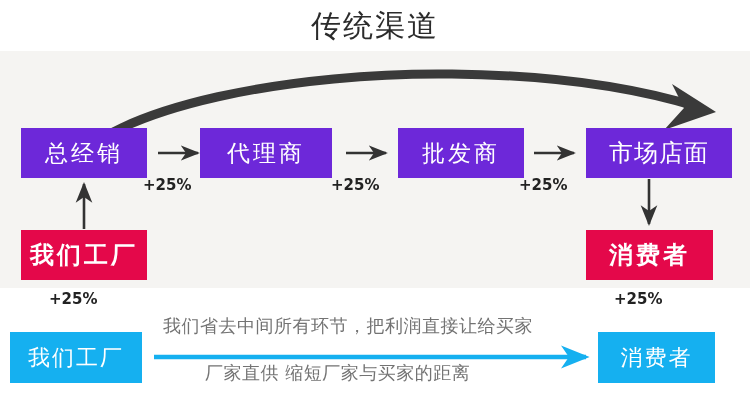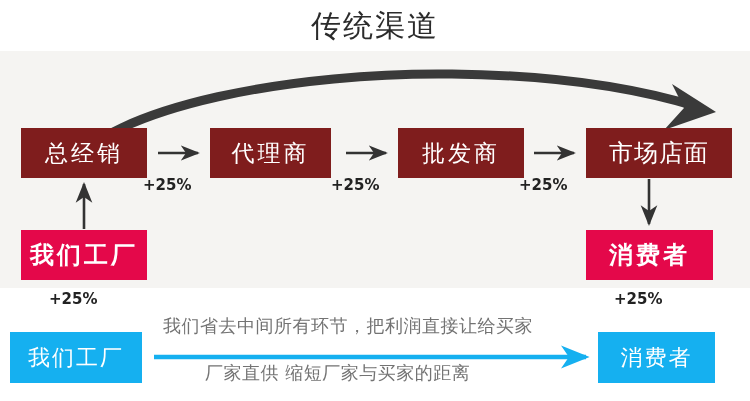--- a/index.html
+++ b/index.html
@@ -45,21 +45,21 @@
   .box {
     position: absolute;
     display: flex;
     align-items: center;
     justify-content: center;
     box-sizing: border-box;
     color: #ffffff;
     letter-spacing: 3px;
   }
   .box.dark {
-    background: #7f1d1d;
+    background: #6d28d9;
     font-size: 23px;
     font-weight: 400;
     height: 50px;
   }
   .box.crimson {
     background: #e4084a;
     font-size: 24px;
     font-weight: 700;
     height: 50px;
   }
@@ -134,21 +134,21 @@
     <line x1="84" y1="229" x2="84" y2="184" stroke="#333333" stroke-width="2.6" marker-end="url(#thinHead)"></line>
 
     <line x1="649" y1="179" x2="649" y2="224" stroke="#333333" stroke-width="2.6" marker-end="url(#thinHead)"></line>
 
     <line x1="154" y1="357" x2="586" y2="357" stroke="#15b0f0" stroke-width="4.5" marker-end="url(#blueHead)"></line>
   </svg>
 
   <div class="box dark" style="left:21px; top:128px; width:126px;">
     <span>总经销</span>
   </div>
-  <div class="box dark" style="left:210px; top:128px; width:121px;">
+  <div class="box dark" style="left:200px; top:128px; width:132px;">
     <span>代理商</span>
   </div>
   <div class="box dark" style="left:398px; top:128px; width:126px;text-align:right;">
     <span>批发商</span>
   </div>
   <div class="box dark" style="left:586px; top:128px; width:146px; font-size:24px; letter-spacing:1px;">
     <span>市场店面</span>
   </div>
 
   <div class="pct" style="left:143px; top:176px; width:70px;">+25%</div>

